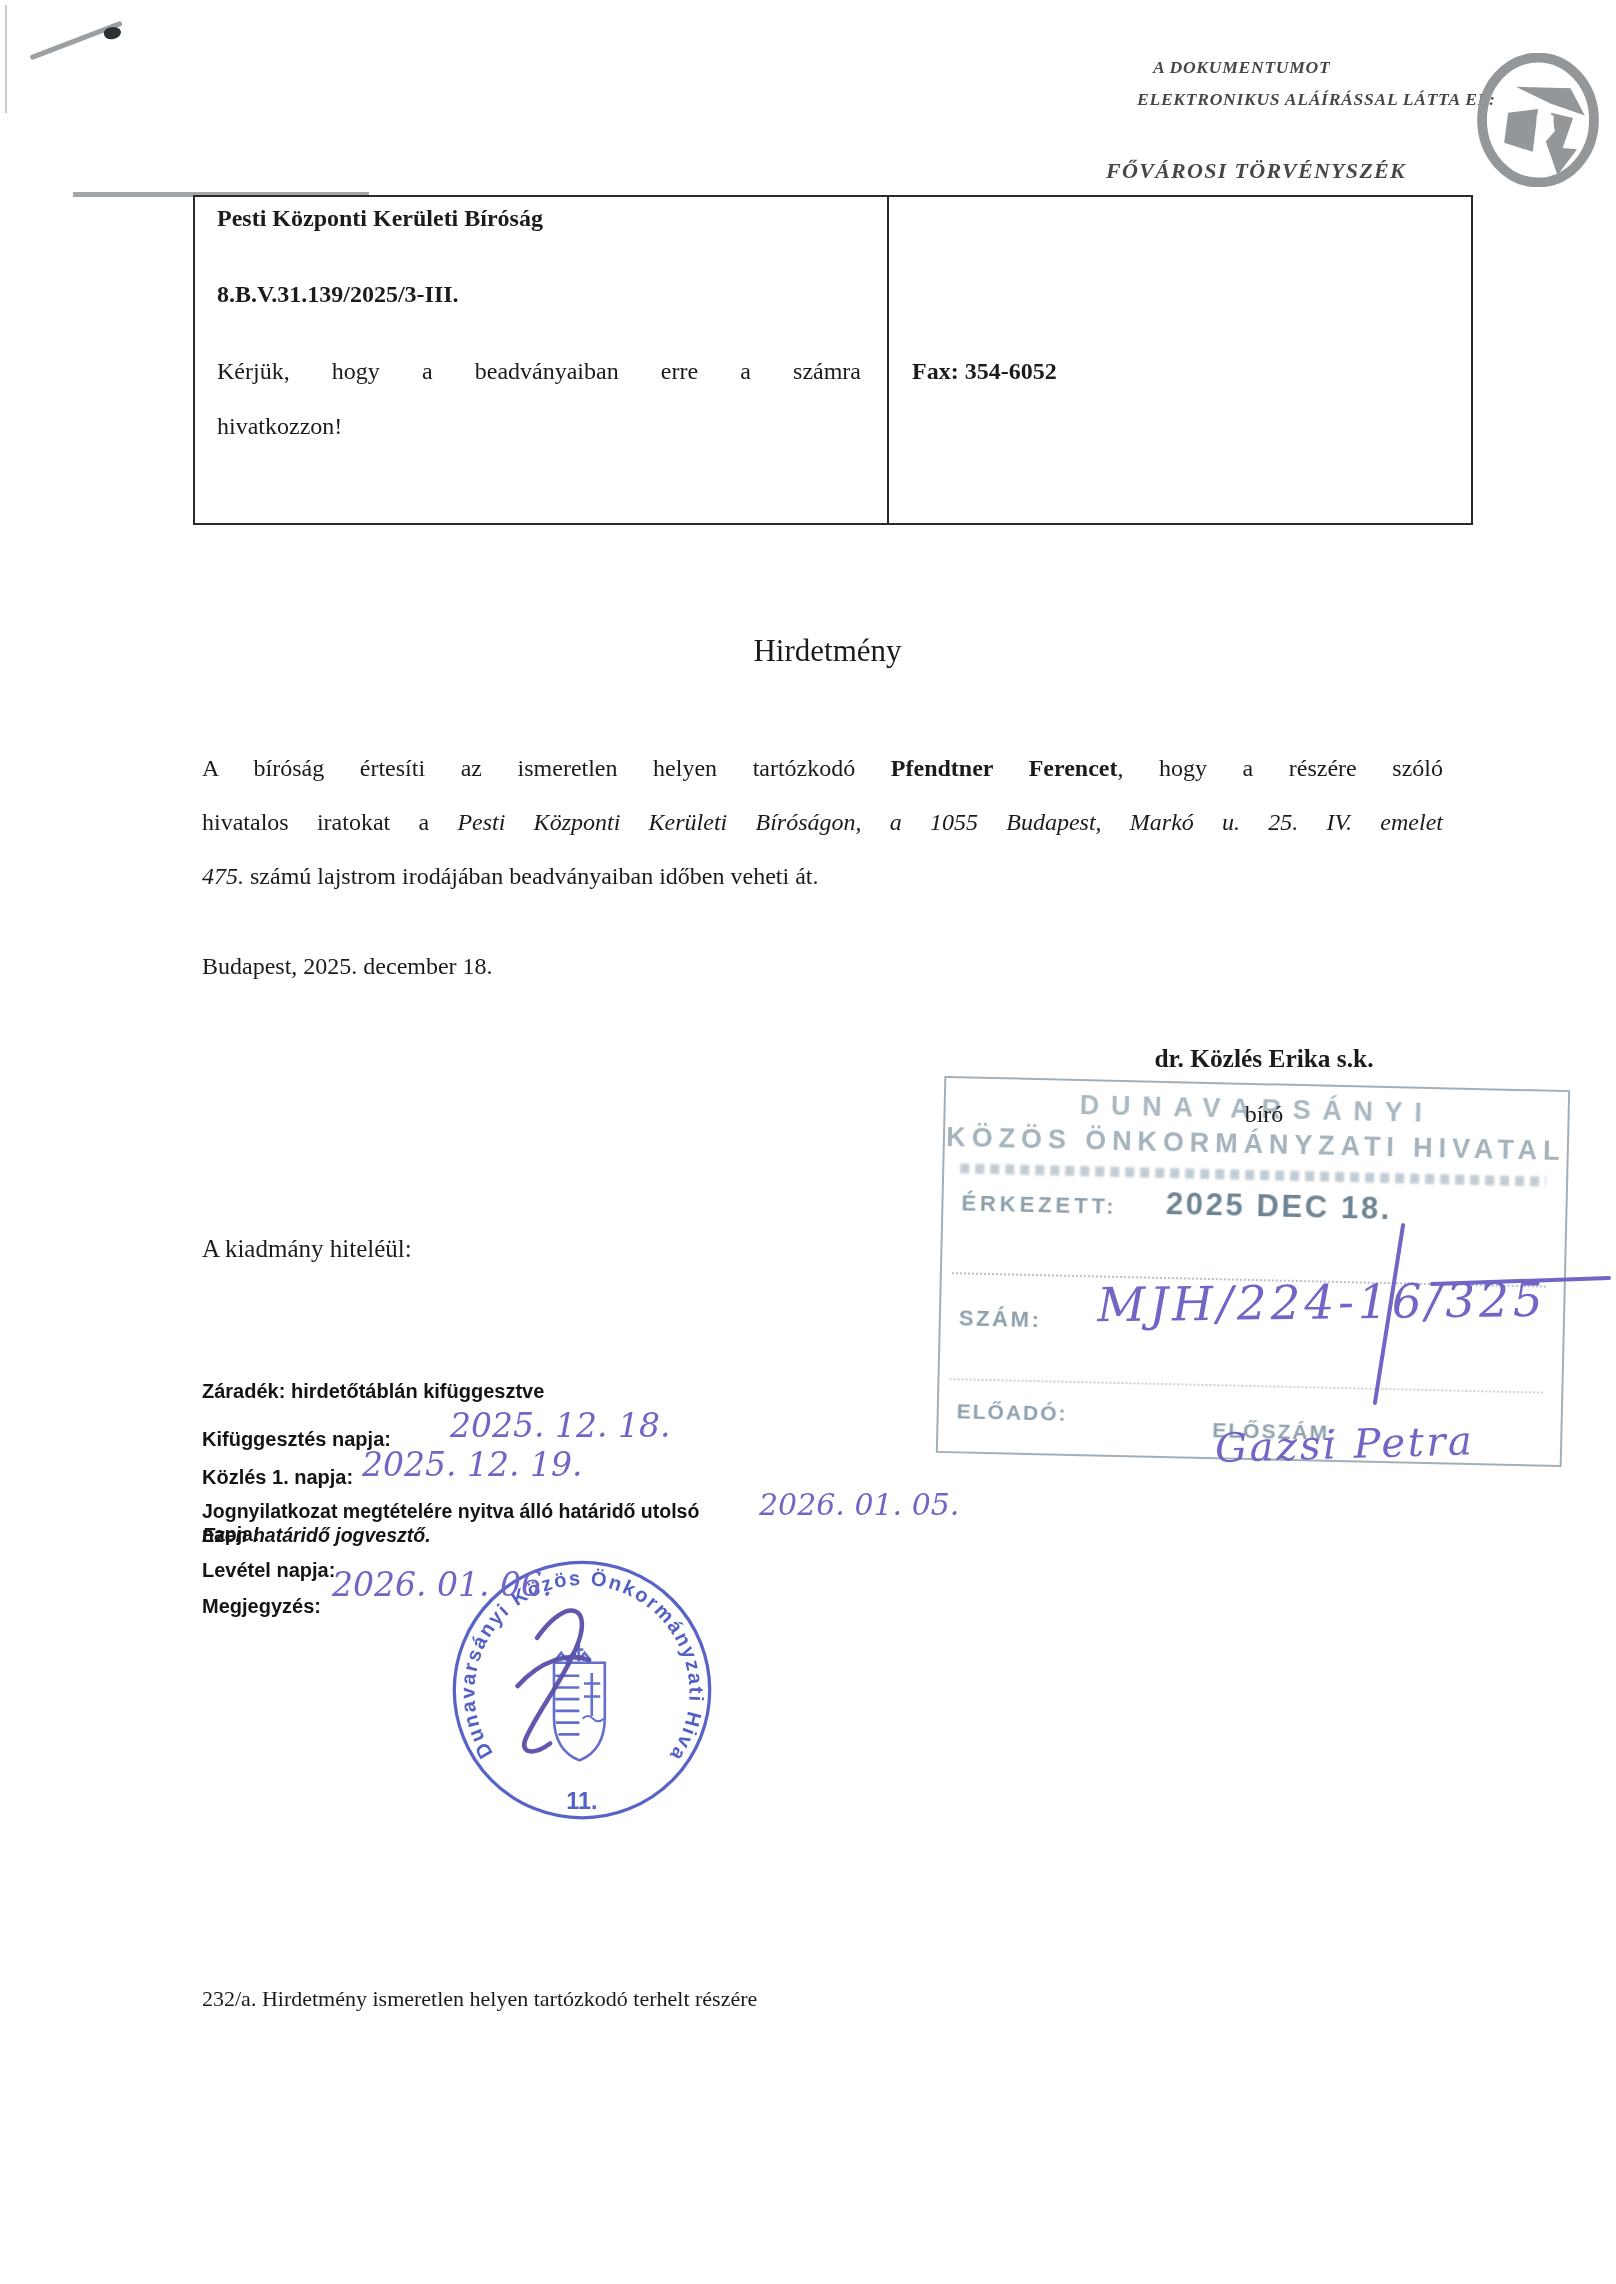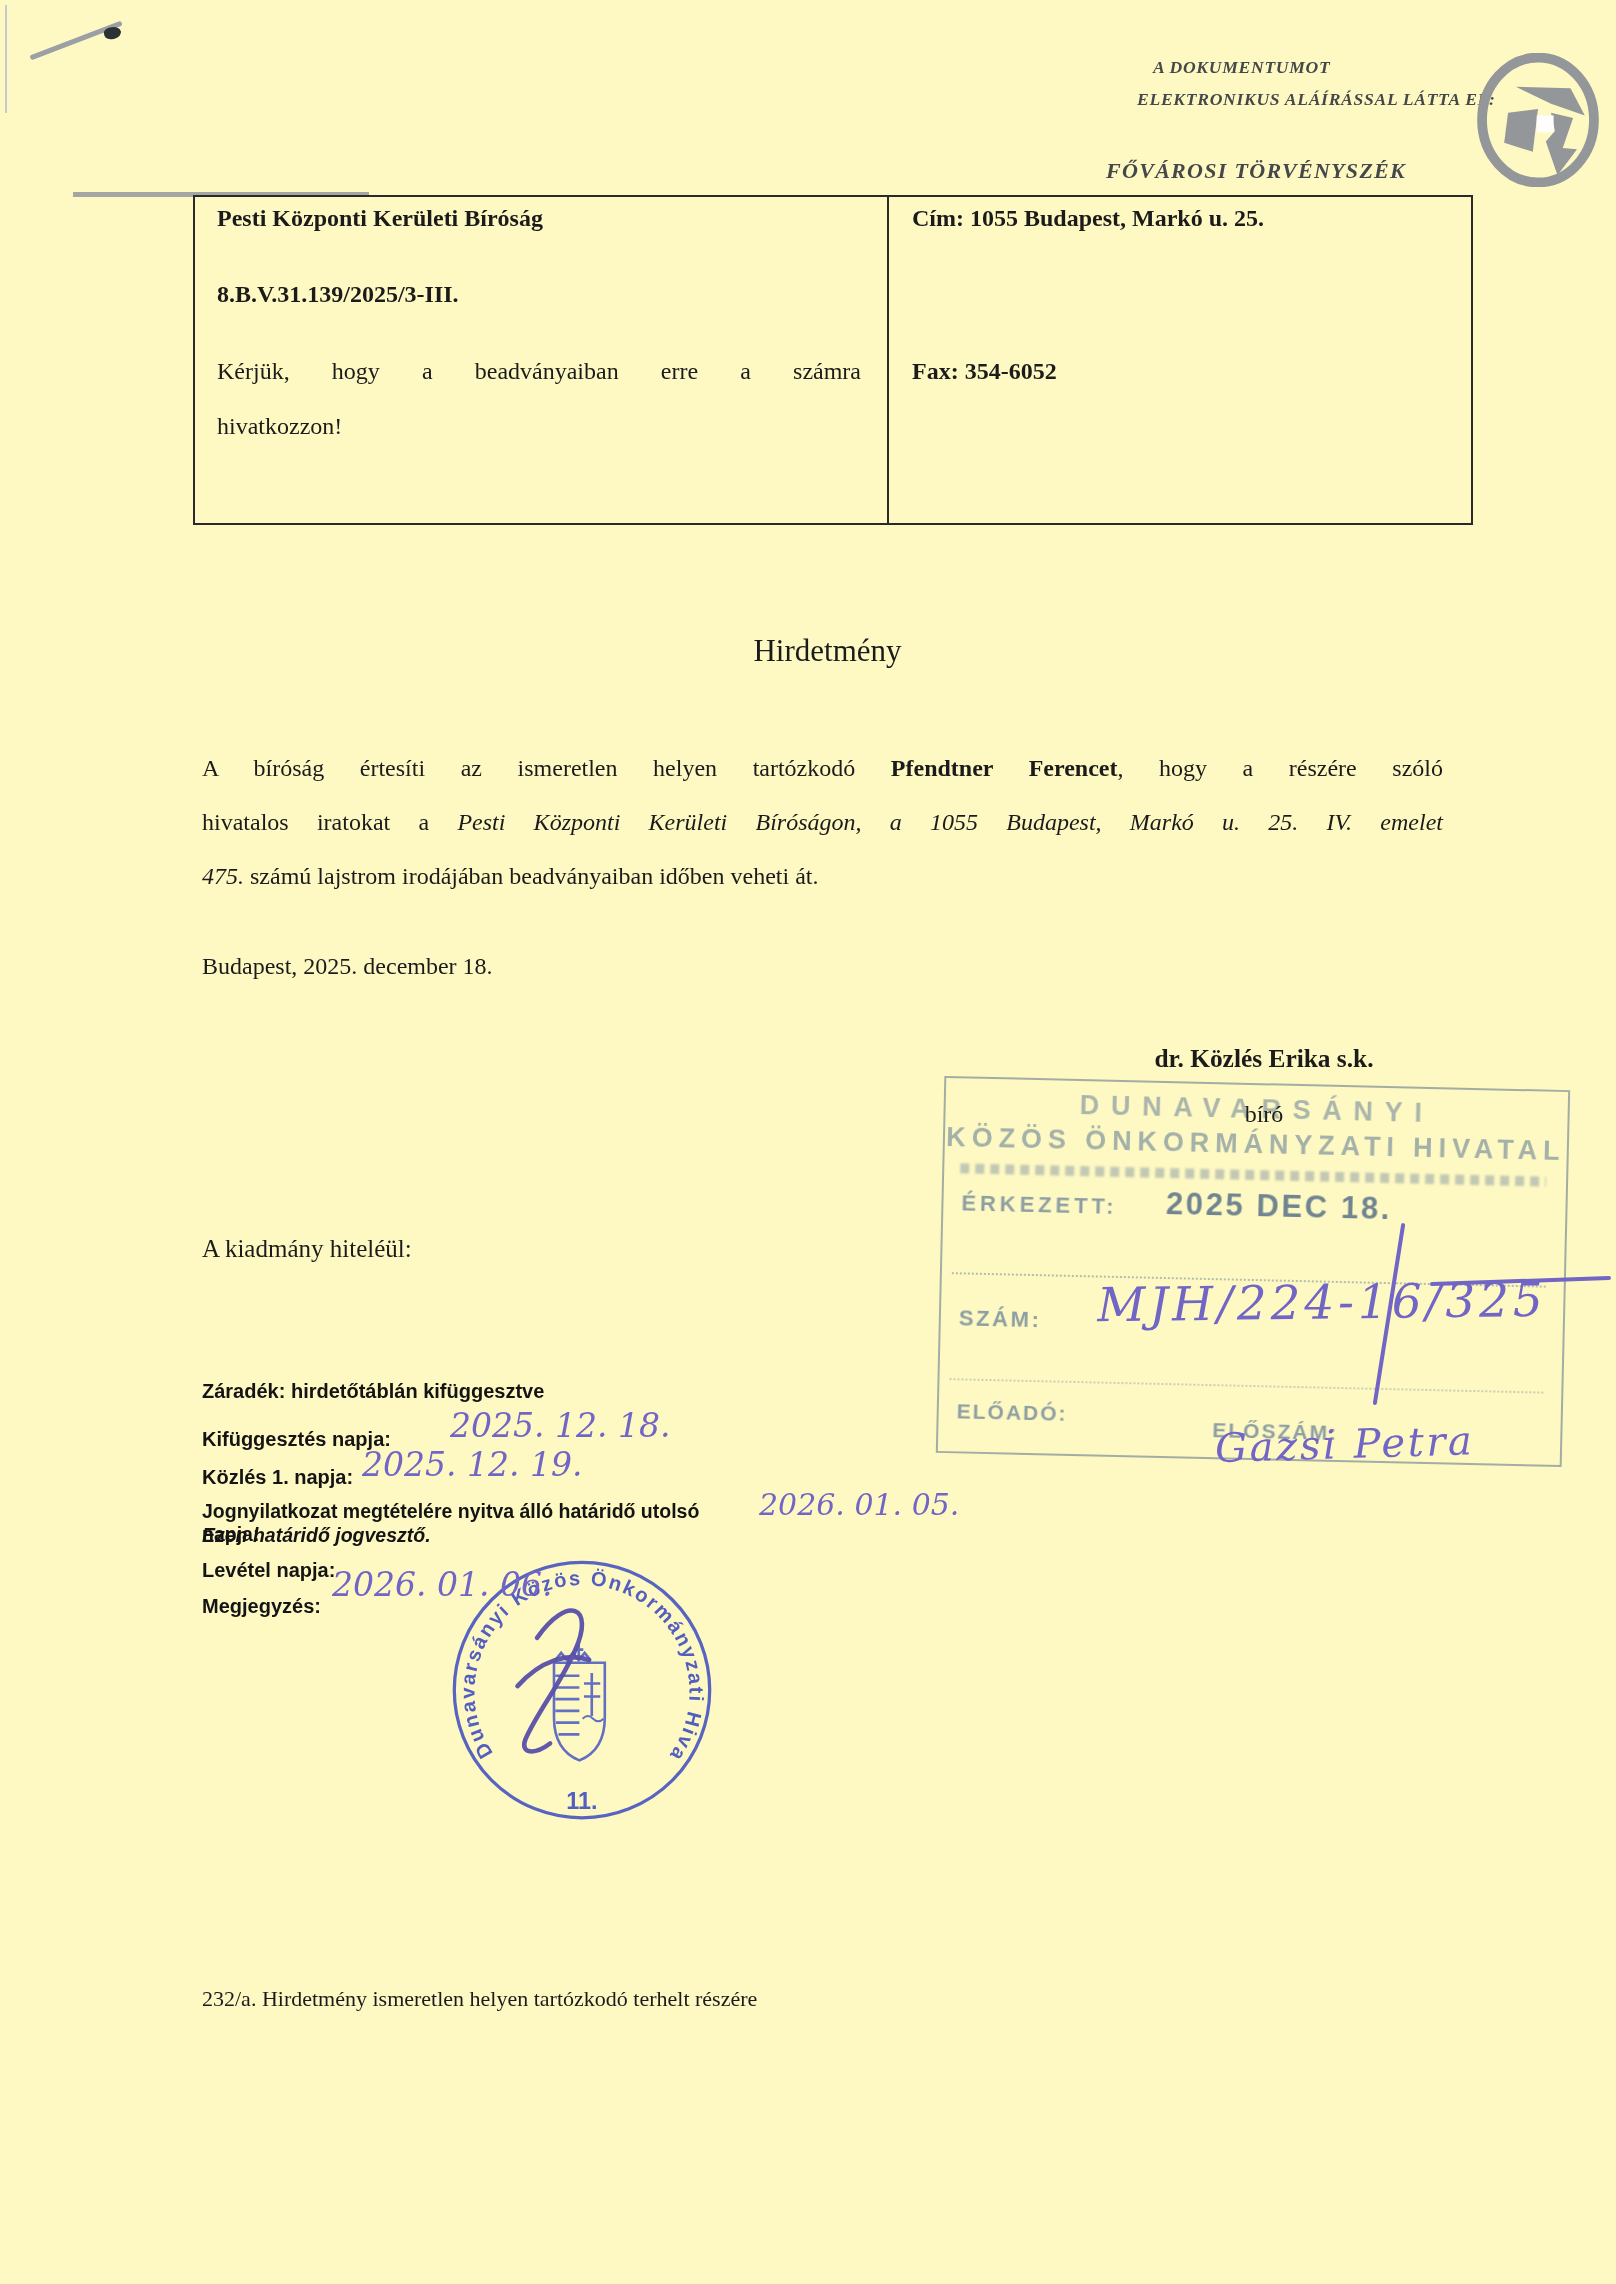--- a/index.html
+++ b/index.html
@@ -1,18 +1,18 @@
 <!DOCTYPE html>
 <html style="font-size:10.4px"><head>
 <meta charset="utf-8">
 <style>
   html,body { margin:0; padding:0; background:#e8e8e8; }
   #page {
     position:relative; width:1616px; height:2284px; margin:0 auto;
-    background:#fef9c3; overflow:hidden;
+    background:#ffffff; overflow:hidden;
     font-family:"Liberation Serif","DejaVu Serif",serif; color:#1b1b1b;
   }
   .abs { position:absolute; }
 
   
   .staple-line { left:27px; top:38px; width:98px; height:4.6px; background:#9aa0a4;
     transform:rotate(-21deg); border-radius:2.6px; }
   .staple-blob { left:104px; top:27px; width:17px; height:11.7px; background:#2c3134;
     border-radius:40% 60% 50% 50%; transform:rotate(-15deg); }
   .edge-line { left:5.2px; top:5.2px; width:2px; height:108px; background:#c7cacc; }
@@ -105,21 +105,20 @@
   </svg>
 
   <div class="abs hdr-table">
     <div class="hdr-divider"></div>
 
     <div class="hdr-cell-text b" style="left:22px; top:6.5px; width:645px;">Pesti Központi Kerületi Bíróság</div>
     <div class="hdr-cell-text b" style="left:22px; top:83px; width:645px;">8.B.V.31.139/2025/3-III.</div>
     <div class="hdr-cell-text jline" style="left:22px; top:160px; width:644px;">Kérjük, hogy a beadványaiban erre a számra</div>
     <div class="hdr-cell-text" style="left:22px; top:215px; width:644px;">hivatkozzon!</div>
 
-    <div class="hdr-cell-text b" style="left:717px; top:6.5px; width:541px;">Cím: 1055 Budapest, Markó u. 25.</div>
     <div class="hdr-cell-text b" style="left:717px; top:160px; width:541px;">Fax: 354-6052</div>
   </div>
 
   <div class="abs doc-title">Hirdetmény</div>
 
   <div class="abs body-line body-just" style="top:755px;">
     <span>A bíróság értesíti az ismeretlen helyen tartózkodó </span><span class="b">Pfendtner Ferencet</span><span>, hogy a részére szóló</span>
   </div>
   <div class="abs body-line body-just" style="top:809px;">
     <span>hivatalos iratokat a </span><span style="font-style:italic;">Pesti Központi Kerületi Bíróságon, a 1055 Budapest, Markó u. 25. IV. emelet</span>

